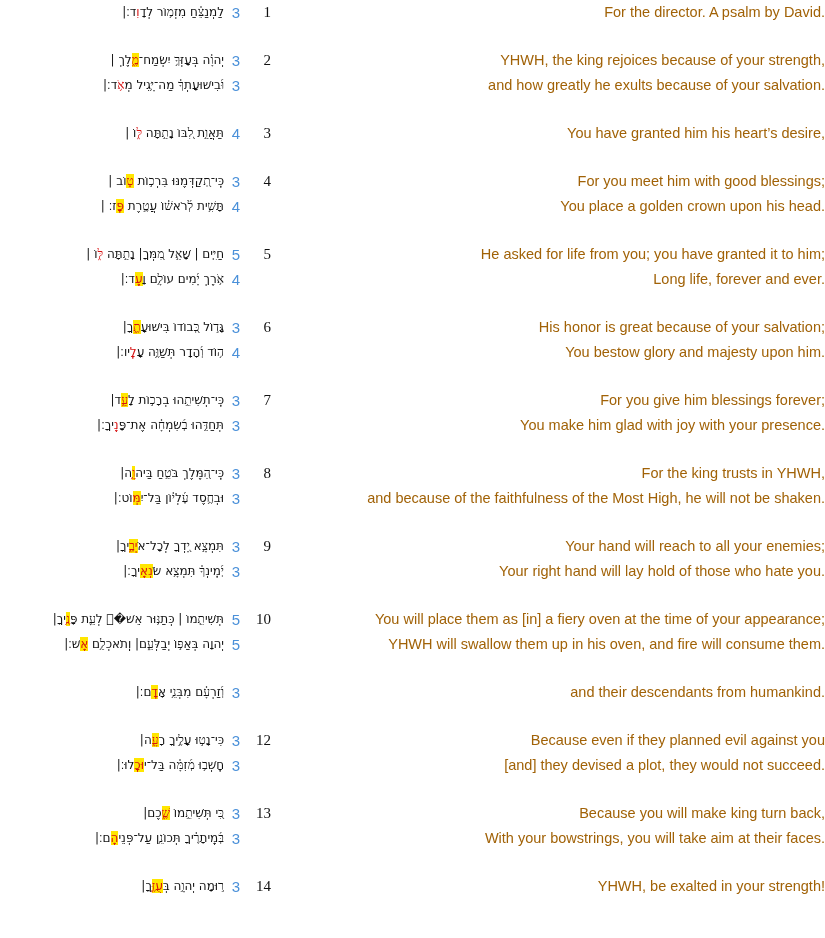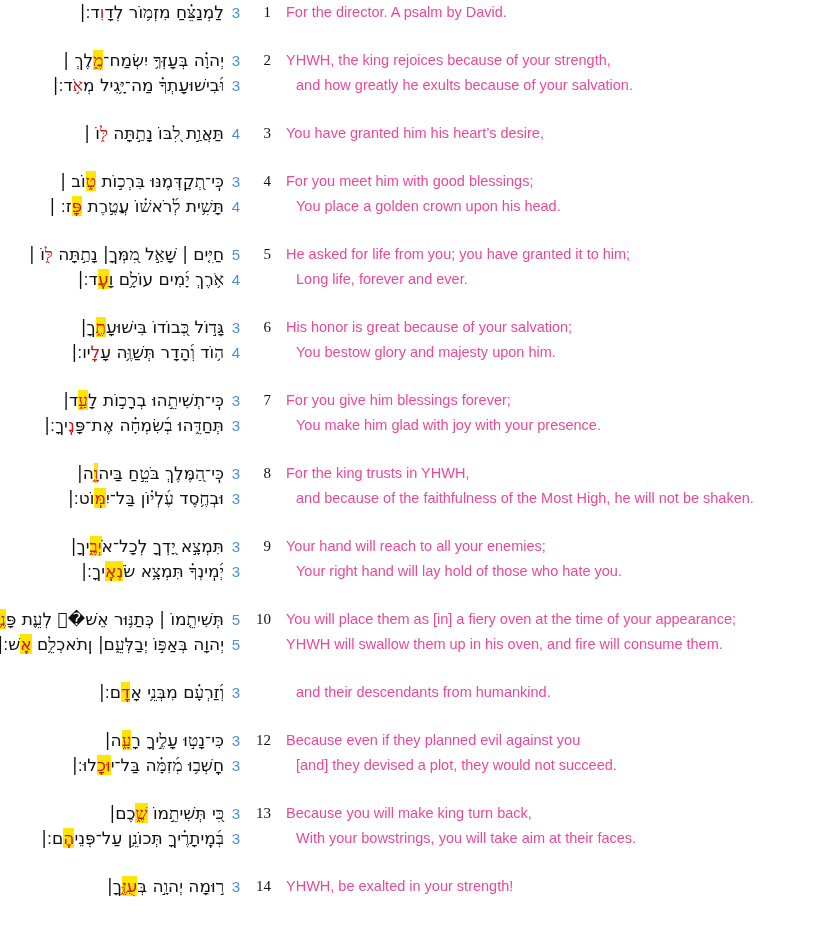--- a/index.html
+++ b/index.html
@@ -36,21 +36,21 @@
   
   tr.verse-row > td { padding-bottom: 0px; }
   tr.spacer-row td  { height: 23px; line-height: 23px; font-size: 1px; }
 
   
   .hebrew-cell {
     text-align: right;
     direction: rtl;
     unicode-bidi: isolate;
     font-family: "DejaVu Sans", "Liberation Serif", serif;
-    font-size: 17px;
+    font-size: 12px;
     line-height: 25px;
     color: #111111;
     padding-right: 4px !important;
     white-space: nowrap;
   }
   .hebrew-cell .rd {
     color: #d81111;
   }
   .hebrew-cell .rd-hl {
     color: #d81111;
@@ -71,24 +71,24 @@
     text-align: right;
     color: #111111;
     font-size: 15px;
     line-height: 25px;
     padding-right: 7px !important;
     font-family: "Liberation Serif", serif;
   }
 
   
   .english-cell {
-    text-align: left;
+    text-align: right;
     font-size: 14.5px;
     line-height: 25px;
-    color: #ec4899;
+    color: #a16207;
     padding-left: 8px !important;
     white-space: nowrap;
     font-family: "Liberation Sans", sans-serif;
   }
   .english-cell.indented {
     padding-left: 18px !important;
     margin-top: 37px;
   }
 </style>
 </head>

